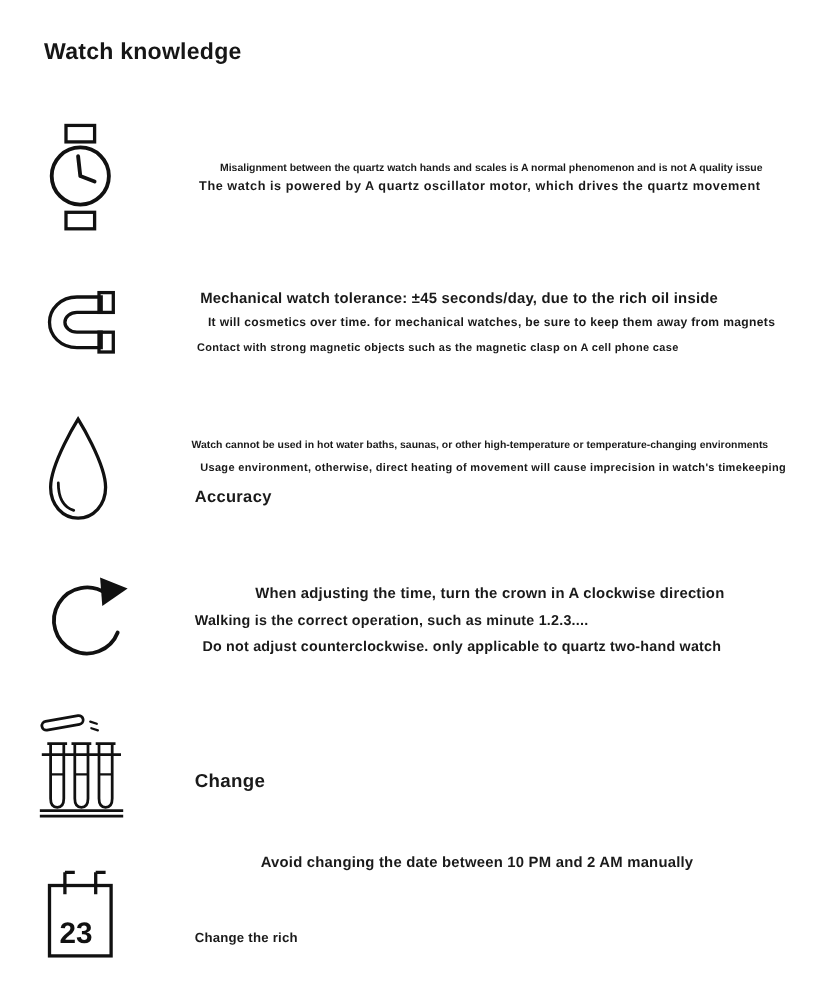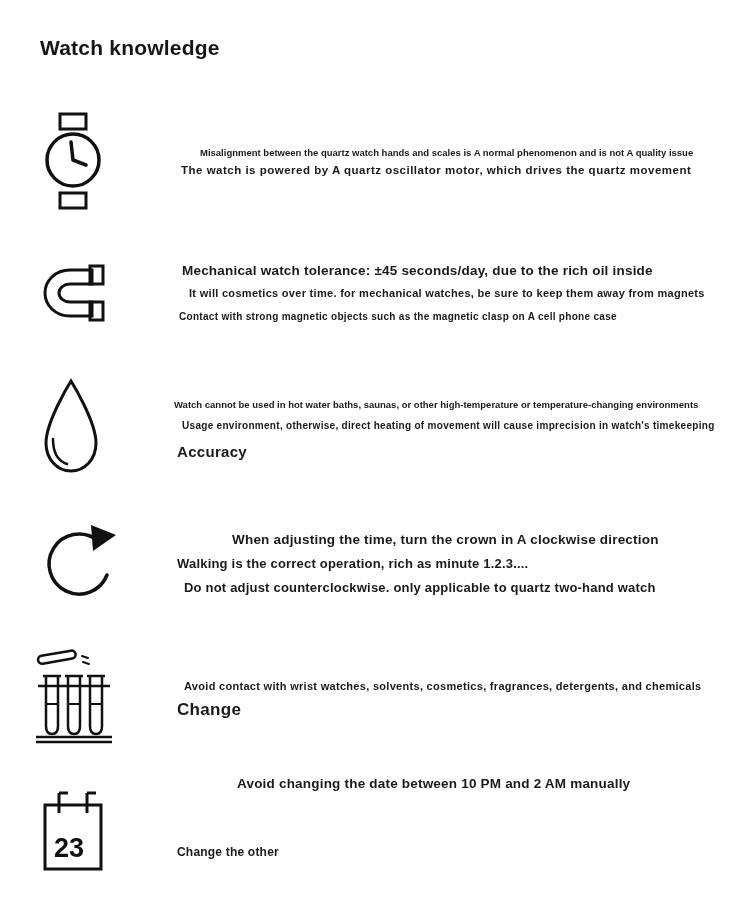--- a/index.html
+++ b/index.html
@@ -88,21 +88,21 @@
   <div class="l l-3-1">Watch cannot be used in hot water baths, saunas, or other high-temperature or temperature-changing environments</div>
   <div class="l l-3-3">Accuracy</div>
 
   <div class="icon ic-arrow">
     <svg width="78" height="84" viewBox="0 0 78 84" fill="none">
       <path d="M65,57 A30,30 0 1 1 55,22" stroke="#111" stroke-width="3.5" stroke-linecap="round"></path>
       <path d="M49,7 L74,17 L51,33 Z" fill="#111"></path>
     </svg>
   </div>
   <div class="l l-4-1">When adjusting the time, turn the crown in A clockwise direction</div>
-  <div class="l l-4-2">Walking is the correct operation, rich as minute 1.2.3....</div>
+  <div class="l l-4-2">Walking is the correct operation, such as minute 1.2.3....</div>
   <div class="l l-4-3">Do not adjust counterclockwise. only applicable to quartz two-hand watch</div>
 
   <div class="icon ic-tubes">
     <svg width="78" height="100" viewBox="0 0 78 100" fill="none">
       <g transform="rotate(-10 22 14)">
         <rect x="2" y="9" width="38" height="8" rx="4" stroke="#111" stroke-width="2.5"></rect>
       </g>
       <path d="M46,12 L52,14 M47,18 L53,20" stroke="#111" stroke-width="2" stroke-linecap="round"></path>
       <path d="M10,32 L10,82 Q10,90 16,90 Q22,90 22,82 L22,32" stroke="#111" stroke-width="2.5"></path>
       <path d="M7,32 H25" stroke="#111" stroke-width="2.5"></path>
@@ -110,27 +110,26 @@
       <path d="M32,32 L32,82 Q32,90 38,90 Q44,90 44,82 L44,32" stroke="#111" stroke-width="2.5"></path>
       <path d="M29,32 H47" stroke="#111" stroke-width="2.5"></path>
       <path d="M32,60 H44" stroke="#111" stroke-width="2"></path>
       <path d="M54,32 L54,82 Q54,90 60,90 Q66,90 66,82 L66,32" stroke="#111" stroke-width="2.5"></path>
       <path d="M51,32 H69" stroke="#111" stroke-width="2.5"></path>
       <path d="M54,60 H66" stroke="#111" stroke-width="2"></path>
       <path d="M2,42 H74" stroke="#111" stroke-width="2.5"></path>
       <path d="M0,93 H76 M0,98 H76" stroke="#111" stroke-width="2.5"></path>
     </svg>
   </div>
-  <div class="l l-5-1">Avoid contact with wrist watches, solvents, cosmetics, fragrances, detergents, and chemicals</div>
   <div class="l l-5-2">Change</div>
 
   <div class="icon ic-calendar">
     <svg width="62" height="82" viewBox="0 0 62 82" fill="none">
       <rect x="3" y="14" width="56" height="64" stroke="#111" stroke-width="3"></rect>
       <path d="M17,2 V22 M45,2 V22" stroke="#111" stroke-width="3"></path>
       <path d="M17,2 H26 M45,2 H54" stroke="#111" stroke-width="3"></path>
       <text class="cal-day" x="12" y="66" font-size="27" fill="#111">23</text>
     </svg>
   </div>
   <div class="l l-6-1">Avoid changing the date between 10 PM and 2 AM manually</div>
-  <div class="l l-6-2">Change the other</div>
+  <div class="l l-6-2">Change the rich</div>
 
 </div>
 
 </body></html>

